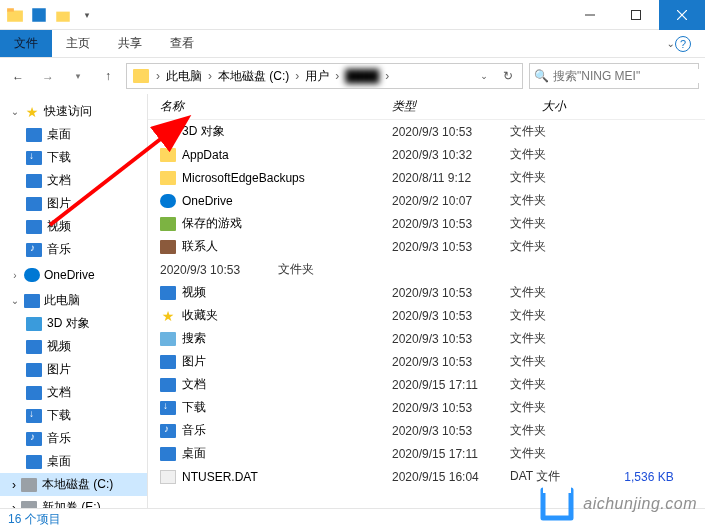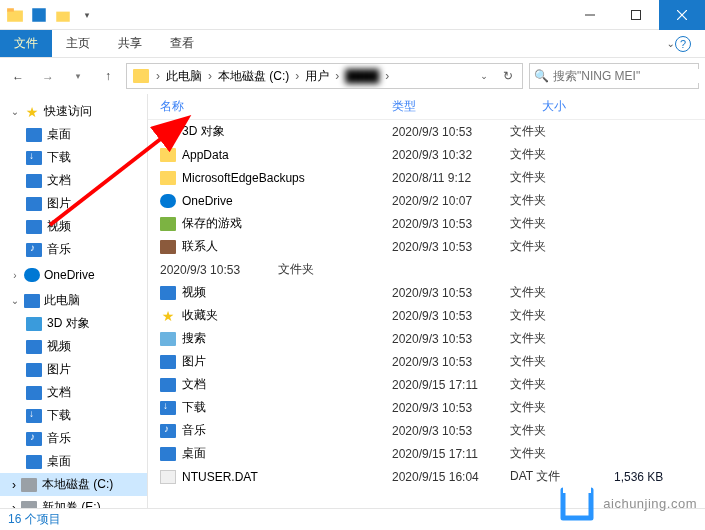--- a/index.html
+++ b/index.html
@@ -10,21 +10,21 @@
 .titlebar .qat { display: flex; align-items: center; gap: 6px; padding: 0 6px; }
 .qat-icon { width: 18px; height: 18px; display: flex; align-items: center; justify-content: center; }
 .titlebar .title { flex: 1; padding-left: 12px; color: #333; filter: blur(2px); }
 .winbtns { display: flex; }
 .winbtn { width: 46px; height: 30px; display: flex; align-items: center; justify-content: center; }
 .winbtn.close { background: #fff; }
 .winbtn svg { width: 10px; height: 10px; }
 
 
 .ribbon { height: 28px; display: flex; align-items: stretch; border-bottom: 1px solid #e5e5e5; }
-.ribbon .tab-file { background: #1979ca; color: #fef9c3; padding: 0 14px; display: flex; align-items: center; }
+.ribbon .tab-file { background: #1979ca; color: #0f172a; padding: 0 14px; display: flex; align-items: center; }
 .ribbon .tab { padding: 0 14px; display: flex; align-items: center; color: #333; }
 .ribbon .caret { margin-left: auto; padding: 0 10px; display: flex; align-items: center; color: #555; }
 .help-q { width:16px;height:16px;border:1px solid #1979ca;border-radius:50%;color:#1979ca;display:flex;align-items:center;justify-content:center;font-size:11px;margin-right:4px;}
 
 
 .navrow { height: 36px; display: flex; align-items: center; padding: 4px 6px; gap: 6px; }
 .navbtn { width: 24px; height: 24px; display: flex; align-items: center; justify-content: center; color: #777; }
 .navbtn.enabled { color: #333; }
 .addr { flex: 1; height: 26px; border: 1px solid #ccc; display: flex; align-items: center; padding: 0 2px; gap: 2px; overflow: hidden; }
 .addr .crumb { display: flex; align-items: center; white-space: nowrap; padding: 0 3px; }
@@ -61,44 +61,44 @@
 .ico-3d { background:#3a9bdc;border-radius:1px; }
 .ico-star { color:#f5c518;font-size:14px;line-height:14px; }
 .ico-link { background:#6bb3e0;border-radius:1px; }
 .ico-search { background:#6bb3e0;border-radius:1px; }
 .ico-contact { background:#8b5a3c;border-radius:1px; }
 .ico-game { background:#7cb342;border-radius:1px; }
 .ico-dat { background:#f0f0f0;border:1px solid #ccc; }
 
 
 .filepane { flex: 1; overflow: auto; position: relative; }
-.cols { display: flex; padding: 4px 12px; border-bottom: 1px solid #eee; color: #3b82f6; position: sticky; top:0; background:#fff;}
+.cols { display: flex; padding: 4px 12px; border-bottom: 1px solid #eee; color: #000000; position: sticky; top:0; background:#fff;font-style:italic;}
 .col-name { width: 232px; }
 .col-date { width: 118px; }
 .col-type { width: 104px; }
 .col-size { width: 70px; text-align: right; }
 .row { display: flex; align-items: center; padding: 3px 12px; }
 .row .cname { width: 232px; display: flex; align-items: center; gap: 6px; }
 .row .cdate { width: 118px; color: #333; }
 .row .ctype { width: 104px; color: #333; }
-.row .csize { width: 70px; text-align: left; color: #0f172a; }
+.row .csize { width: 70px; text-align: center; color: #1d4ed8; }
 
 
 .arrow-annot { position: absolute; left: 40px; top: 90px; width: 180px; height: 140px; pointer-events: none; z-index: 50; }
 .arrow-annot svg { width: 100%; height: 100%; }
 
 
 .status { height: 22px; border-top: 1px solid #e5e5e5; display: flex; align-items: center; padding: 0 8px; color: #1979ca; font-size: 12px; }
 
 
 .watermark { position: absolute; right: 8px; bottom: 6px; display: flex; align-items: center; gap: 6px; opacity: 0.95; }
 .watermark .logo { width: 40px; height: 40px; }
 .watermark .wm-text { display:flex;flex-direction:column;line-height:1.1; }
 .watermark .zh { font-size: 20px; color: #5b5b5b; letter-spacing:2px;}
-.watermark .en { font-size: 13px; color: #8a8a8a; letter-spacing:0.5px;}
+.watermark .en { font-size: 16px; color: #8a8a8a; letter-spacing:0.5px;font-style:italic;}
 </style>
 </head>
 <body>
 
 <div class="titlebar">
   <div class="qat">
     <span class="qat-icon">
       <svg viewBox="0 0 16 16">
           <rect x="1" y="4" width="14" height="10" fill="#ffd75e"></rect>
           <rect x="1" y="2" width="6" height="3" fill="#ffb84d"></rect>

